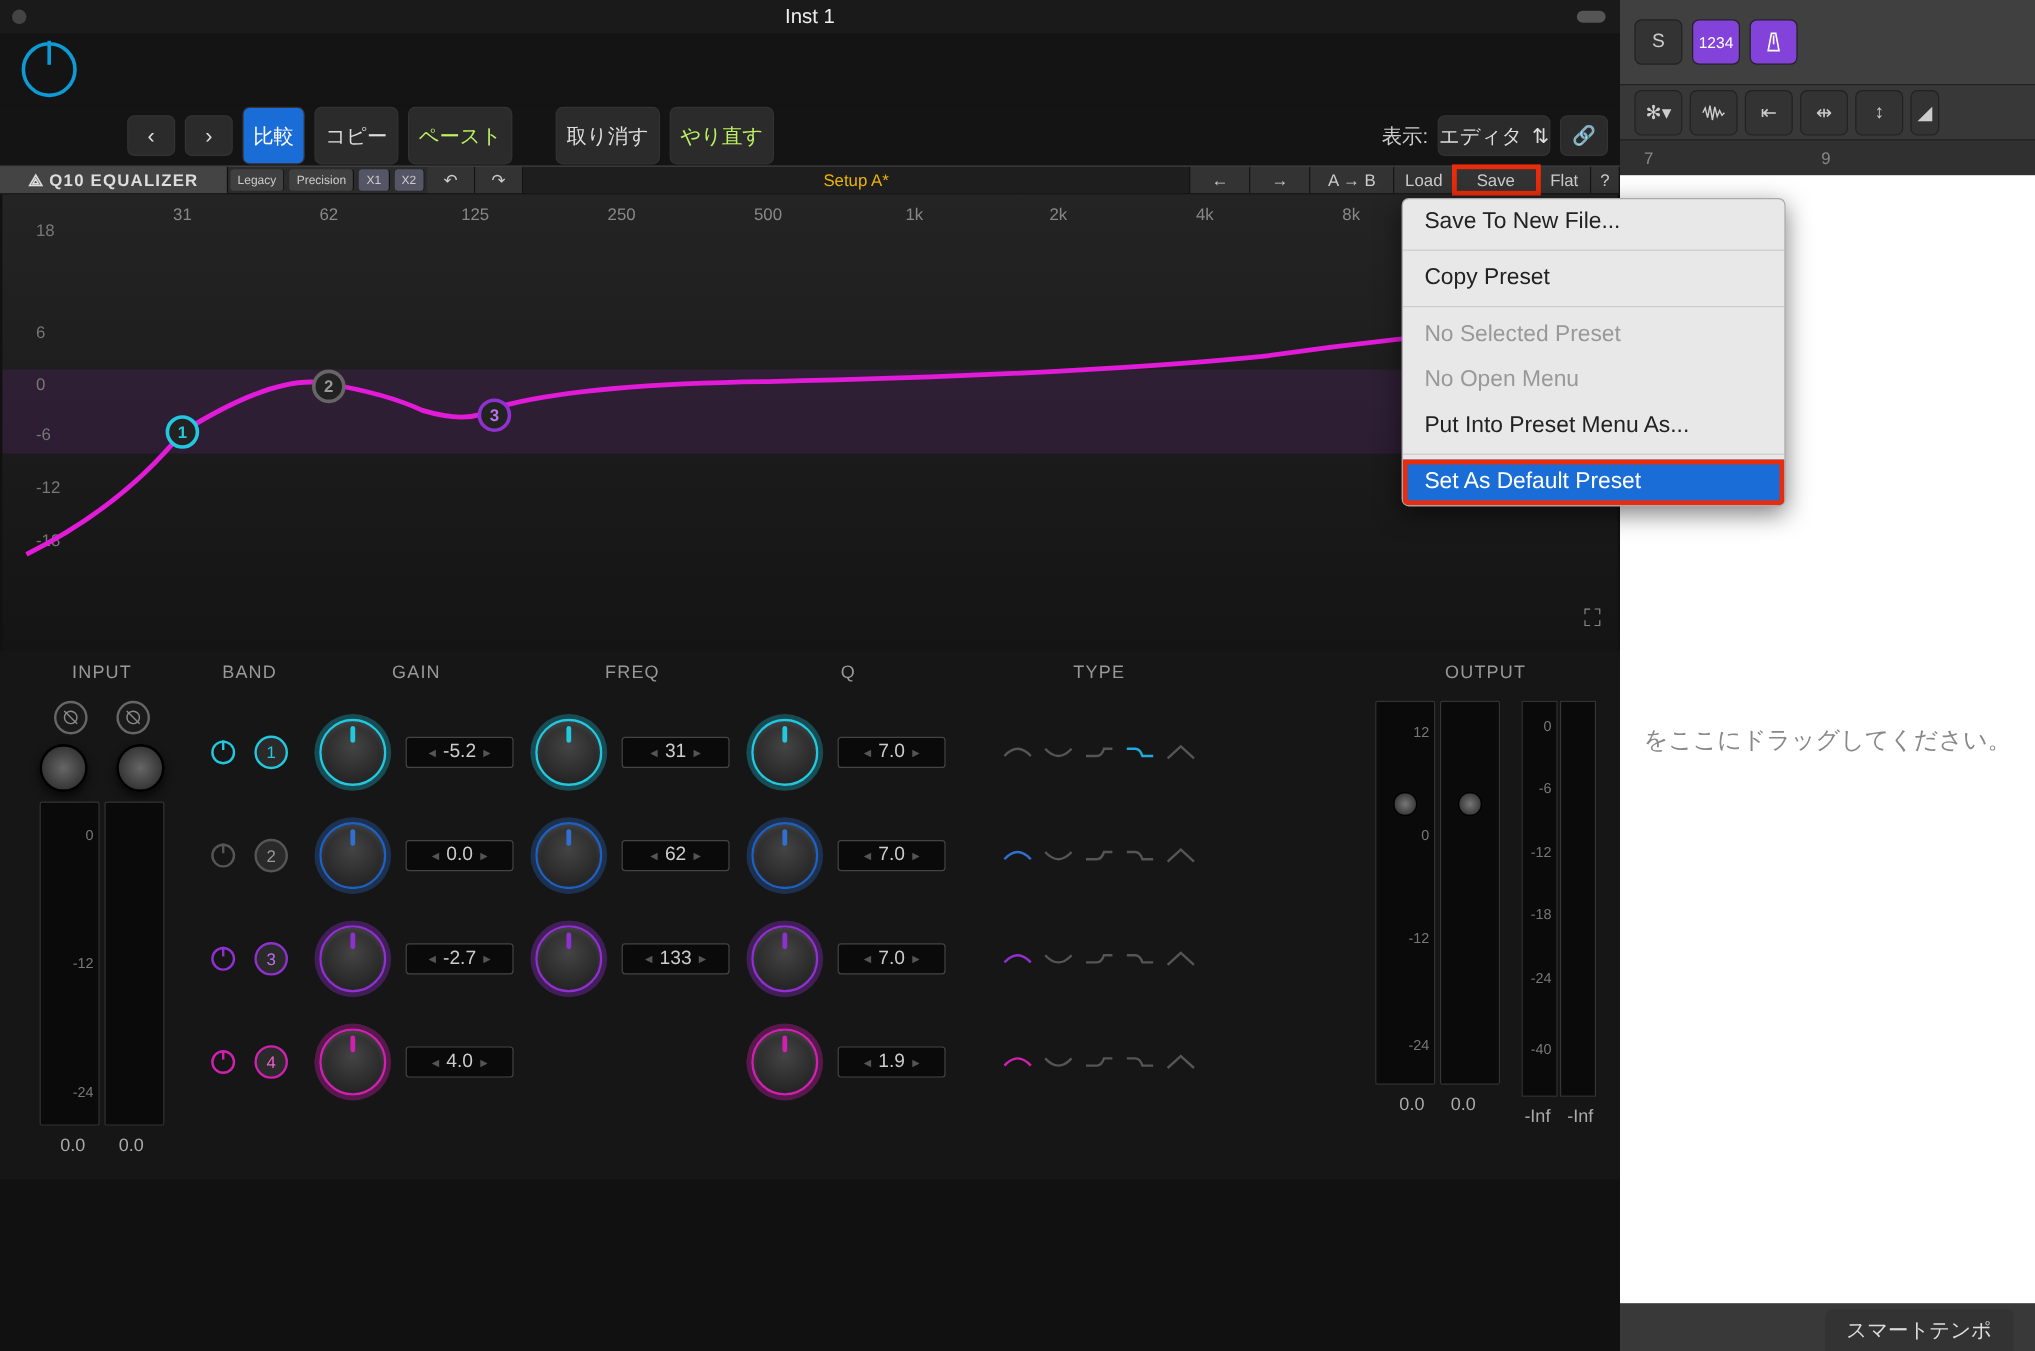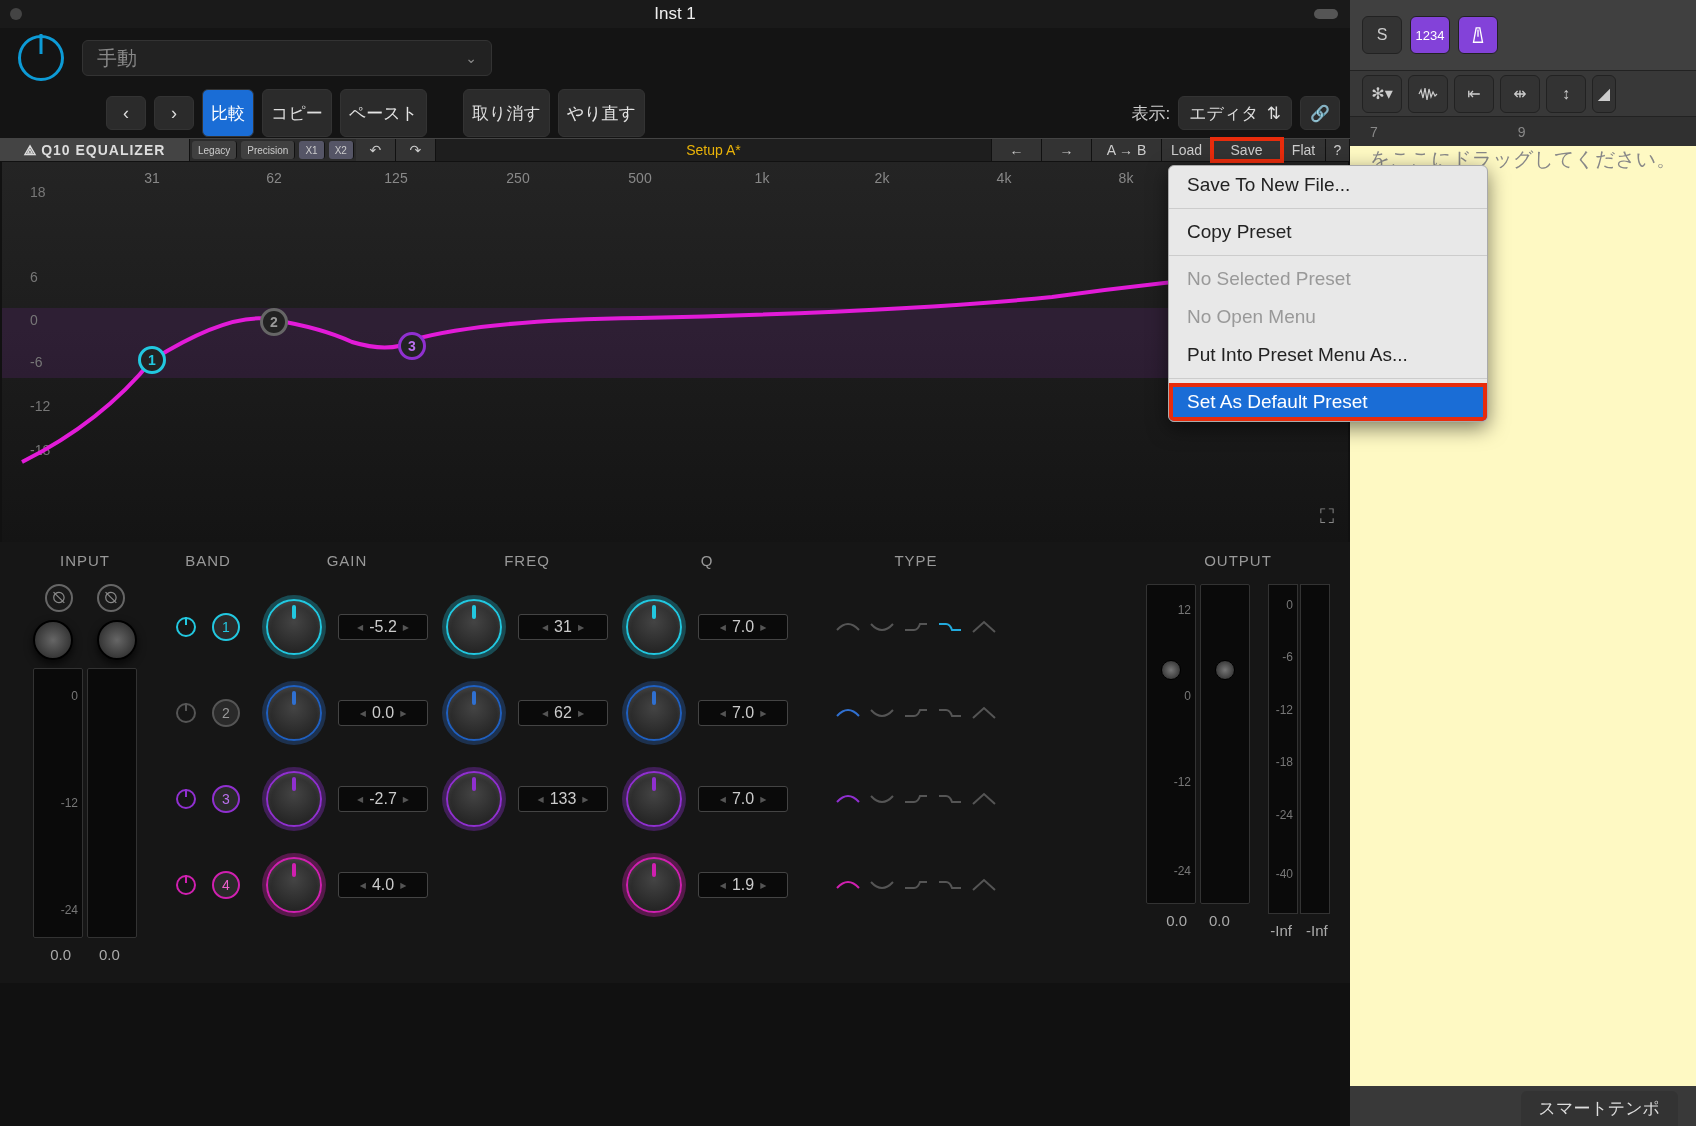--- a/index.html
+++ b/index.html
@@ -17,24 +17,24 @@
   .power-btn { width: 62px; height: 62px; display: flex; align-items: center; justify-content: center; }
   .power-icon { width: 46px; height: 46px; border: 3px solid #0d9bd6; border-radius: 50%; position: relative; }
   .power-icon::after { content: ''; position: absolute; width: 3px; height: 20px; background: #0d9bd6; top: -4px; left: 50%; transform: translateX(-50%); }
   .preset-dd { flex: 0 0 410px; height: 36px; background: #222; border: 1px solid #333; border-radius: 6px; display: flex; align-items: center; padding: 0 14px; color: #888; font-size: 20px; justify-content: space-between; }
   .chev { color: #888; font-size: 14px; }
 
   .host-row2 { height: 50px; display: flex; align-items: center; padding: 0 10px; gap: 8px; background: #141414; }
   .nav-btn { width: 40px; height: 34px; background: #2b2b2b; border: 1px solid #333; border-radius: 6px; display: flex; align-items: center; justify-content: center; color: #ddd; font-size: 18px; }
   .host-btn { height: 48px; background: #2b2b2b; border: 1px solid #333; border-radius: 6px; padding: 0 8px; display: flex; align-items: center; color: #ddd; font-size: 17px; }
   .host-btn.active { background: #1a6dd6; color: #fff; }
-  .host-btn.dim { color: #e5e5e5; }
+  .host-btn.dim { color: #bef264; }
   .spacer { flex: 1; }
   .view-label { color: #ccc; font-size: 17px; }
-  .editor-dd { height: 34px; background: #2b2b2b; border: 1px solid #333; border-radius: 6px; padding: 0 10px; display: flex; align-items: center; gap: 8px; color: #ddd; font-size: 17px; }
+  .editor-dd { height: 34px; background: #2b2b2b; border: 1px solid #333; border-radius: 6px; padding: 0 0; display: flex; align-items: center; gap: 8px; color: #ddd; font-size: 17px; }
   .link-icon { width: 40px; height: 34px; background: #2b2b2b; border: 1px solid #333; border-radius: 6px; display: flex; align-items: center; justify-content: center; color: #ccc; }
 
   
   .waves-toolbar { height: 24px; background: #2b2b2b; border-top: 1px solid #444; border-bottom: 1px solid #111; display: flex; align-items: stretch; font-size: 14px; }
   .wtb { border-right: 1px solid #111; display: flex; align-items: center; justify-content: center; padding: 0 8px; color: #ccc; background: #333; }
   .wtb.name { background: #444; font-weight: bold; letter-spacing: 1px; color: #ddd; text-transform: uppercase; }
   .wtb.pill { background: #404040; border-radius: 3px; margin: 2px; padding: 0 6px; font-size: 10px; }
   .wtb.setup { flex: 1; background: #1e1e1e; color: #eab308; }
   .wtb.save-hl { outline: 4px solid #e82c0c; outline-offset: -2px; position: relative; z-index: 5; }
 
@@ -97,21 +97,21 @@
   .menu-item.hl { outline: 4px solid #e82c0c; outline-offset: -4px; }
   .menu-sep { height: 1px; background: #ccc; margin: 4px 0; }
 
   
   .daw-bg { position: absolute; left: 1350px; top: 0; right: 0; bottom: 0; background: #393939; }
   .daw-top { height: 70px; background: #404040; display: flex; align-items: center; padding: 0 12px; gap: 8px; }
   .daw-btn { width: 40px; height: 38px; background: #333; border: 1px solid #222; border-radius: 6px; display: flex; align-items: center; justify-content: center; color: #ccc; font-size: 16px; }
   .daw-btn.purple { background: #8342d9; color: #fff; font-size: 13px; }
   .daw-row2 { height: 46px; background: #383838; display: flex; align-items: center; padding: 0 12px; gap: 6px; border-top: 1px solid #222; }
   .daw-ruler { height: 30px; background: #303030; display: flex; align-items: center; padding: 0 20px; color: #888; font-size: 14px; gap: 140px; border-top: 1px solid #222; }
-  .daw-track { height: 940px; background: #fef9c3; display: flex; align-items: flex-start; justify-content: center; color: #888; font-size: 20px; }
+  .daw-track { height: 940px; background: #ffffff; display: flex; align-items: center; justify-content: center; color: #888; font-size: 20px; }
   .daw-bottom { position: absolute; bottom: 0; right: 18px; background: #333; padding: 6px 18px; border-radius: 6px 6px 0 0; font-size: 17px; color: #ddd; }
 
   
   .c1 { color: #22c8e0; border-color: #22c8e0; }
   .c2 { color: #2060c0; border-color: #2060c0; }
   .c3 { color: #9030d0; border-color: #9030d0; }
   .c4 { color: #d020b0; border-color: #d020b0; }
   .knob.c1::after { background: #22c8e0; } .knob.c1 { box-shadow: 0 0 0 4px rgba(34,200,224,0.3), inset 0 2px 4px rgba(255,255,255,0.1); }
   .knob.c2::after { background: #3070d0; } .knob.c2 { box-shadow: 0 0 0 4px rgba(48,112,208,0.3), inset 0 2px 4px rgba(255,255,255,0.1); }
   .knob.c3::after { background: #9030d0; } .knob.c3 { box-shadow: 0 0 0 4px rgba(144,48,208,0.35), inset 0 2px 4px rgba(255,255,255,0.1); }
@@ -159,24 +159,20 @@
       <div class="traffic-dot"></div>
     </div>
     <div class="title-text">Inst 1</div>
     <div style="position:absolute; right:12px; width:24px; height:10px; border-radius:5px; background:#555;"></div>
   </div>
 
   <div class="host-toolbar">
     <div class="power-btn">
         <div class="power-icon"></div>
       </div>
-    <div class="preset-dd">
-      <span>手動</span>
-      <span class="chev">⌄</span>
-    </div>
   </div>
 
   <div class="host-row2">
     <div style="width:88px"></div>
     <div class="nav-btn">‹</div>
     <div class="nav-btn">›</div>
     <div class="host-btn active">比較</div>
     <div class="host-btn">コピー</div>
     <div class="host-btn dim">ペースト</div>
     <div style="width:20px"></div>

